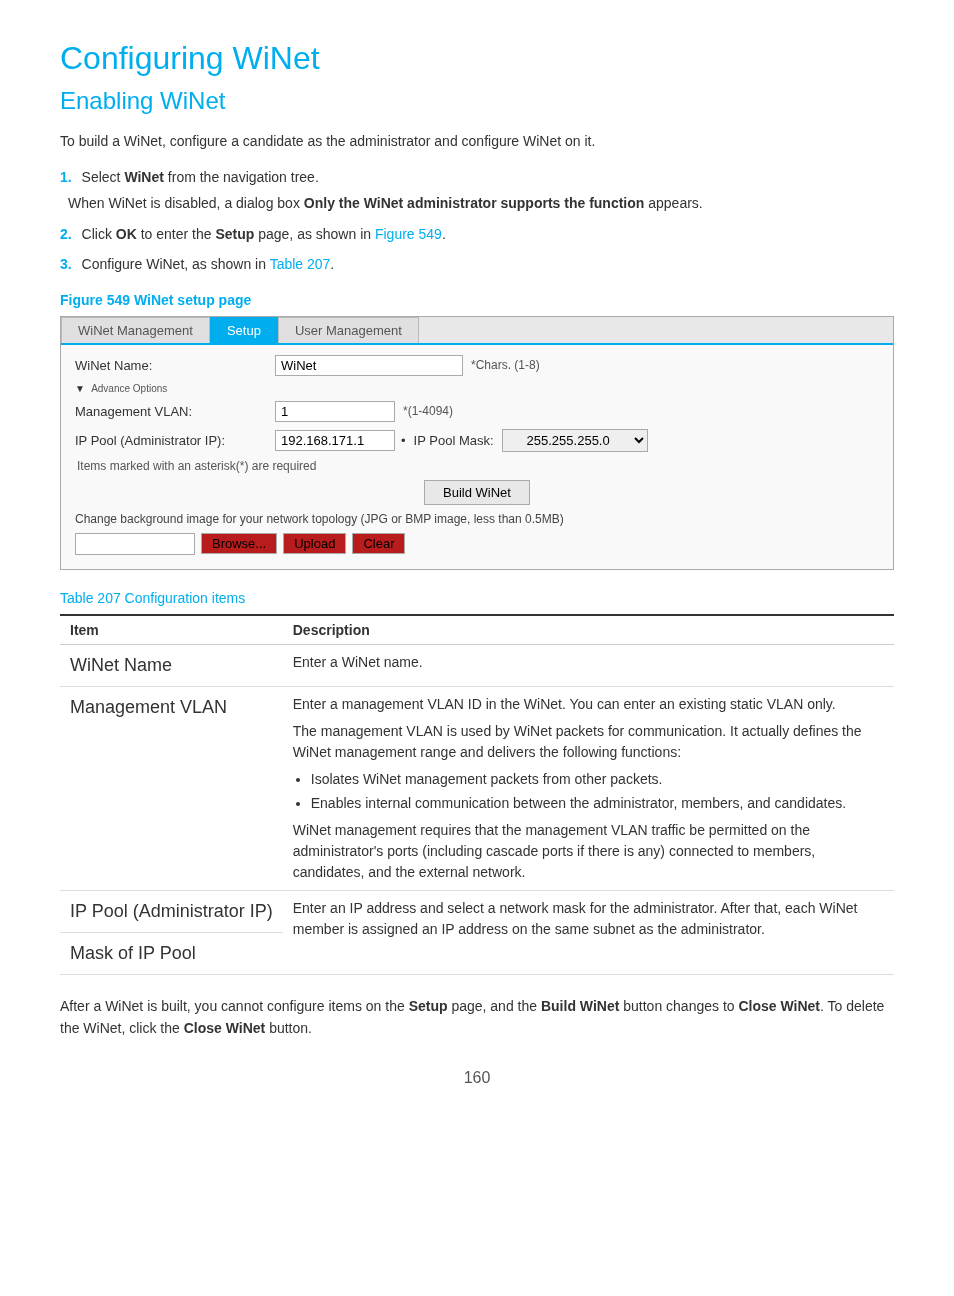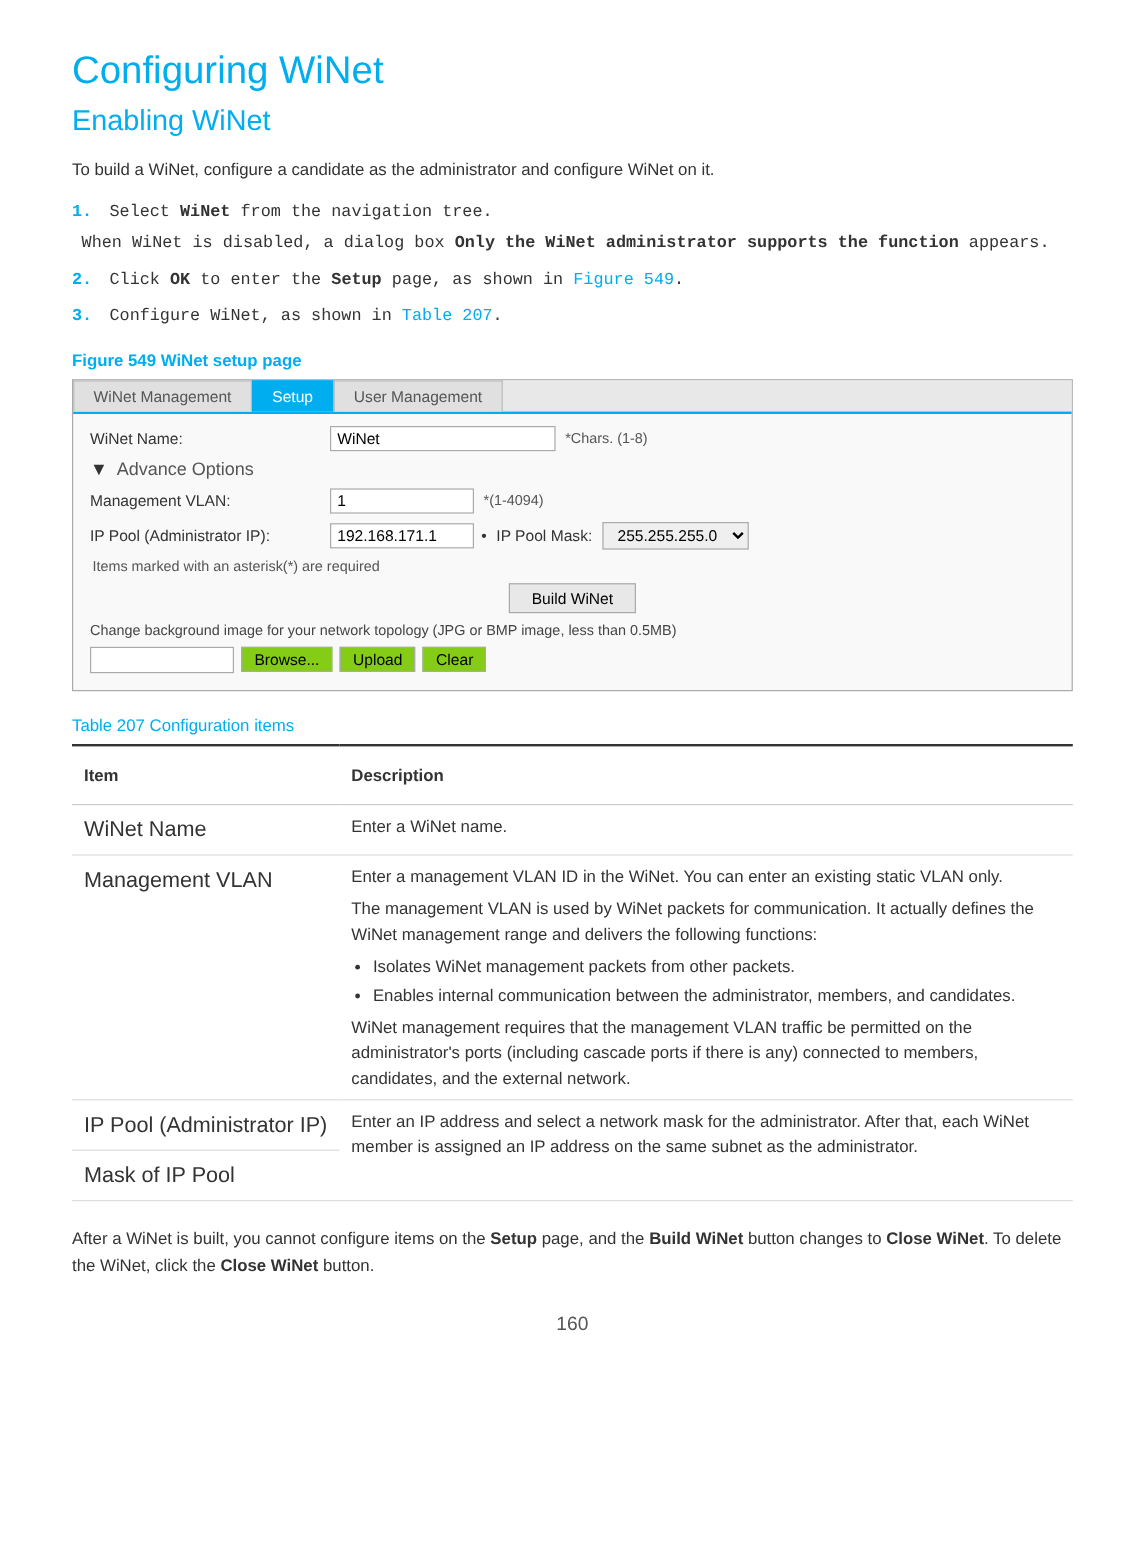--- a/index.html
+++ b/index.html
@@ -28,21 +28,20 @@
 
     .intro-text {
       margin-bottom: 14px;
       line-height: 1.5;
     }
 
     .steps-list {
       list-style: none;
       padding: 0;
       margin-bottom: 16px;
-      font-family: Liberation Mono, monospace;
     }
 
     .steps-list li {
       margin-bottom: 8px;
       padding-left: 0;
       line-height: 1.6;
     }
 
     .step-number {
       color: #00aeef;
@@ -116,21 +115,21 @@
 
     .form-hint {
       margin-left: 8px;
       color: #555;
       font-size: 12px;
     }
 
     .advance-row {
       margin-bottom: 7px;
       color: #555;
-      font-size: 15px;
+      font-size: 10px;
     }
 
     .advance-row .triangle {
       color: #333;
       margin-right: 4px;
     }
 
     .ip-mask-row {
       display: flex;
       align-items: center;
@@ -153,21 +152,21 @@
     }
 
     .mask-label {
       min-width: 90px;
       text-align: right;
       padding-right: 8px;
     }
 
     .mask-select {
       border: 1px solid #aaa;
-      padding: 2px 8px;
+      padding: 2px 20px;
       font-size: 13px;
     }
 
     .required-note {
       font-size: 12px;
       color: #555;
       margin-bottom: 7px;
       padding-left: 2px;
     }
 
@@ -202,21 +201,21 @@
       border: 1px solid #aaa;
       padding: 2px 5px;
       width: 120px;
       font-size: 13px;
       background: #fff;
       height: 22px;
     }
 
     .browse-btn, .upload-btn, .clear-btn {
       border: 1px solid #aaa;
-      background: #84cc16;
+      background: #b91c1c;
       padding: 2px 10px;
       font-size: 13px;
       cursor: pointer;
     }
 
     
     .table-label {
       color: #00aeef;
       font-weight: normal;
       margin-top: 18px;
@@ -226,21 +225,21 @@
     .config-table {
       width: 100%;
       border-collapse: collapse;
       font-size: 14px;
       margin-bottom: 20px;
     }
 
     .config-table th {
       border-top: 2px solid #333;
       border-bottom: 1px solid #ccc;
-      padding: 16px 10px;
+      padding: 6px 10px;
       text-align: left;
       font-weight: bold;
       background: #fff;
     }
 
     .config-table td {
       padding: 7px 10px;
       vertical-align: top;
       border-bottom: 1px solid #ddd;
       line-height: 1.5;

